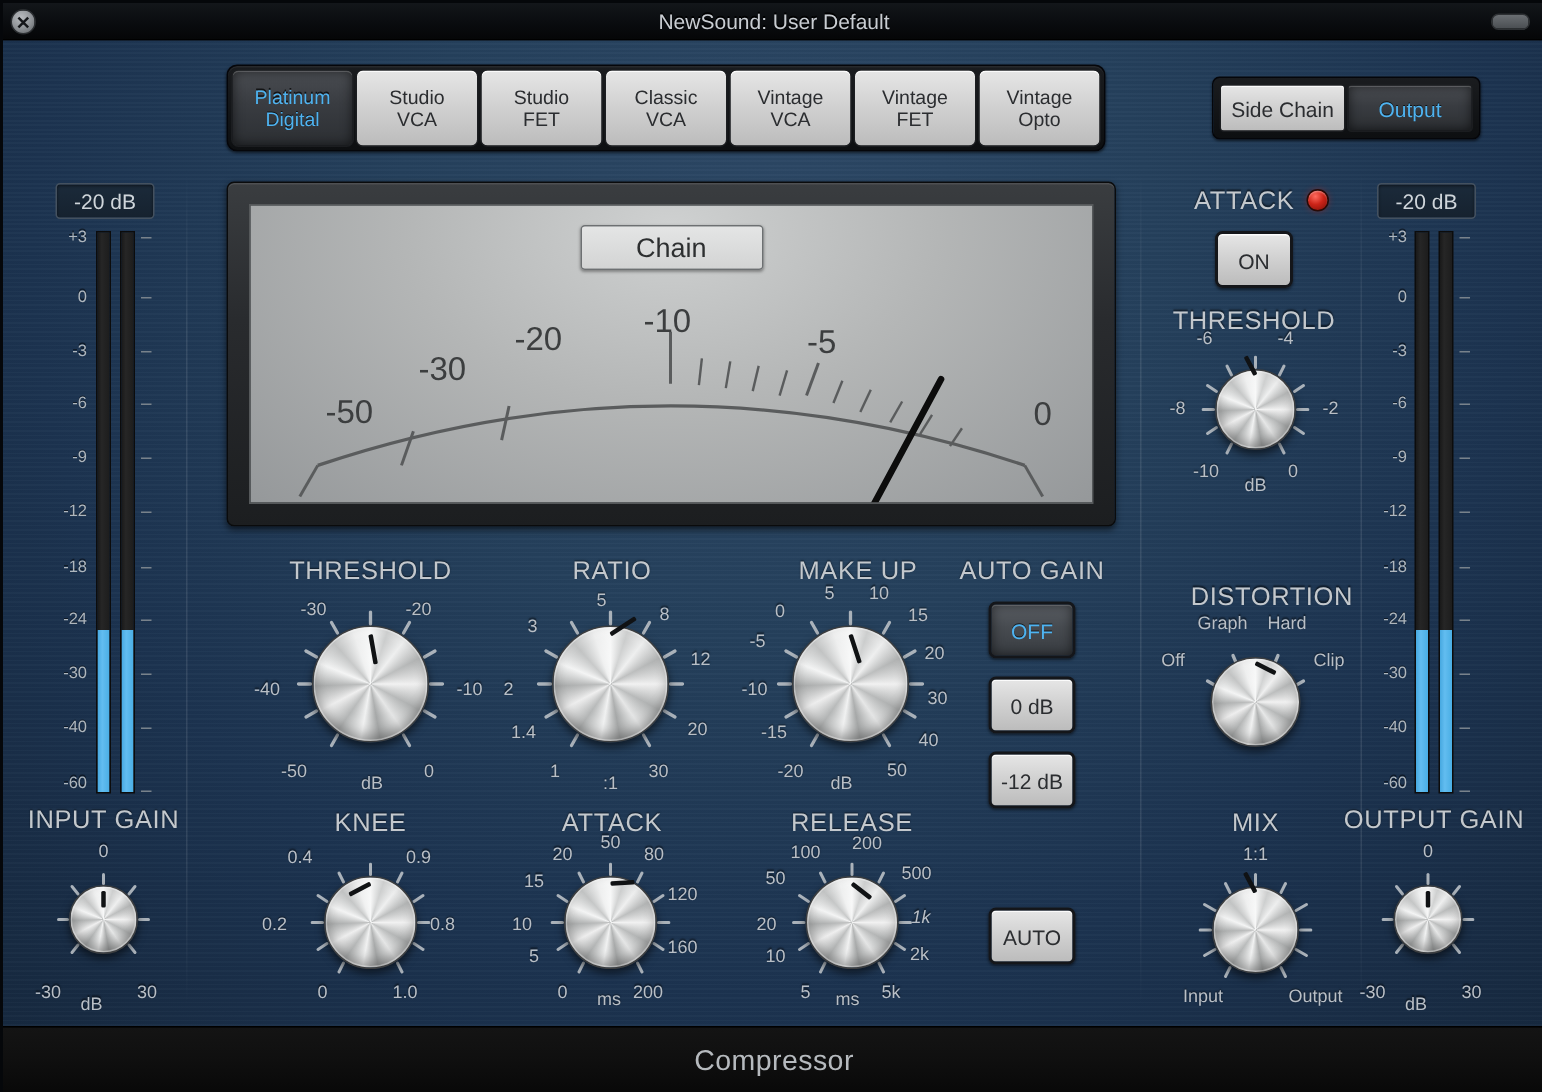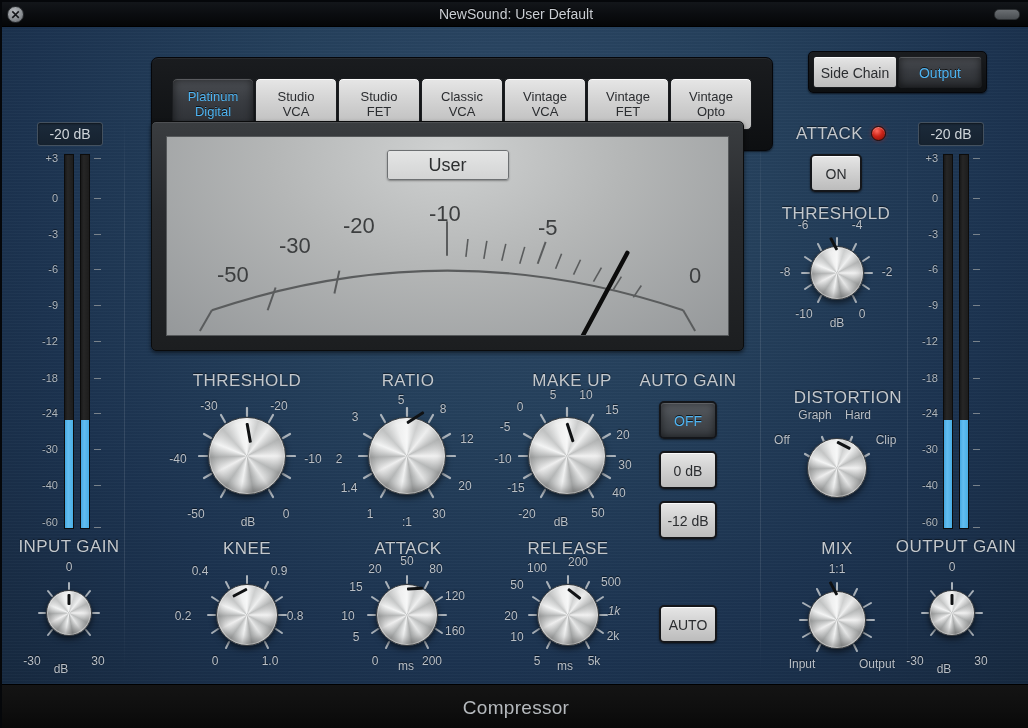--- a/index.html
+++ b/index.html
@@ -56,23 +56,23 @@
     border-top: 1px solid #000;
   }
   .footer-text {
     position: absolute; left: 0; top: 0; width: 1028px; height: 46px;
     line-height: 46px; text-align: center;
     color: #b6babe; font-size: 19px; letter-spacing: .3px;
   }
 
   
   .model-bar {
-    position: absolute; left: 149px; top: 55px;
+    position: absolute; left: 149px; top: 41px;
     display: flex; gap: 1px;
-    padding: 20px;
+    padding: 2px;
     background: linear-gradient(180deg,#1a1c1f,#0d0f11);
     border: 1px solid #05060a;
     border-radius: 7px;
     box-shadow: 0 1px 2px rgba(0,0,0,.6), inset 0 1px 0 rgba(255,255,255,.06);
   }
   .model-btn {
     width: 82px; height: 52px;
     display: flex; flex-direction: column;
     align-items: center; justify-content: center;
     font-size: 13px; line-height: 15px; text-align: center;
@@ -321,21 +321,21 @@
       </svg>
 
       <div class="lab" style="left:50px; top:125px; font-size:22px; color:#3c3e3f; text-shadow:none;">-50</div>
       <div class="lab" style="left:112px; top:96px; font-size:22px; color:#3c3e3f; text-shadow:none;">-30</div>
       <div class="lab" style="left:176px; top:76px; font-size:22px; color:#3c3e3f; text-shadow:none;">-20</div>
       <div class="lab" style="left:262px; top:64px; font-size:22px; color:#3c3e3f; text-shadow:none;">-10</div>
       <div class="lab" style="left:371px; top:78px; font-size:22px; color:#3c3e3f; text-shadow:none;">-5</div>
       <div class="lab" style="left:522px; top:126px; font-size:22px; color:#3c3e3f; text-shadow:none;">0</div>
 
       <div class="mg-toggle">
-        <div class="mg-btn unsel">User</div>
+        <div class="mg-btn unsel">Chain</div>
       </div>
     </div>
   </div>
 
   <div class="meter-readout" style="left:35px; top:120px;">-20 dB</div>
   <div class="strip" style="left:62px; top:152px;">
     <div class="strip-fill" style="height:29%;"></div>
   </div>
   <div class="strip" style="left:78px; top:152px;">
     <div class="strip-fill" style="height:29%;"></div>

